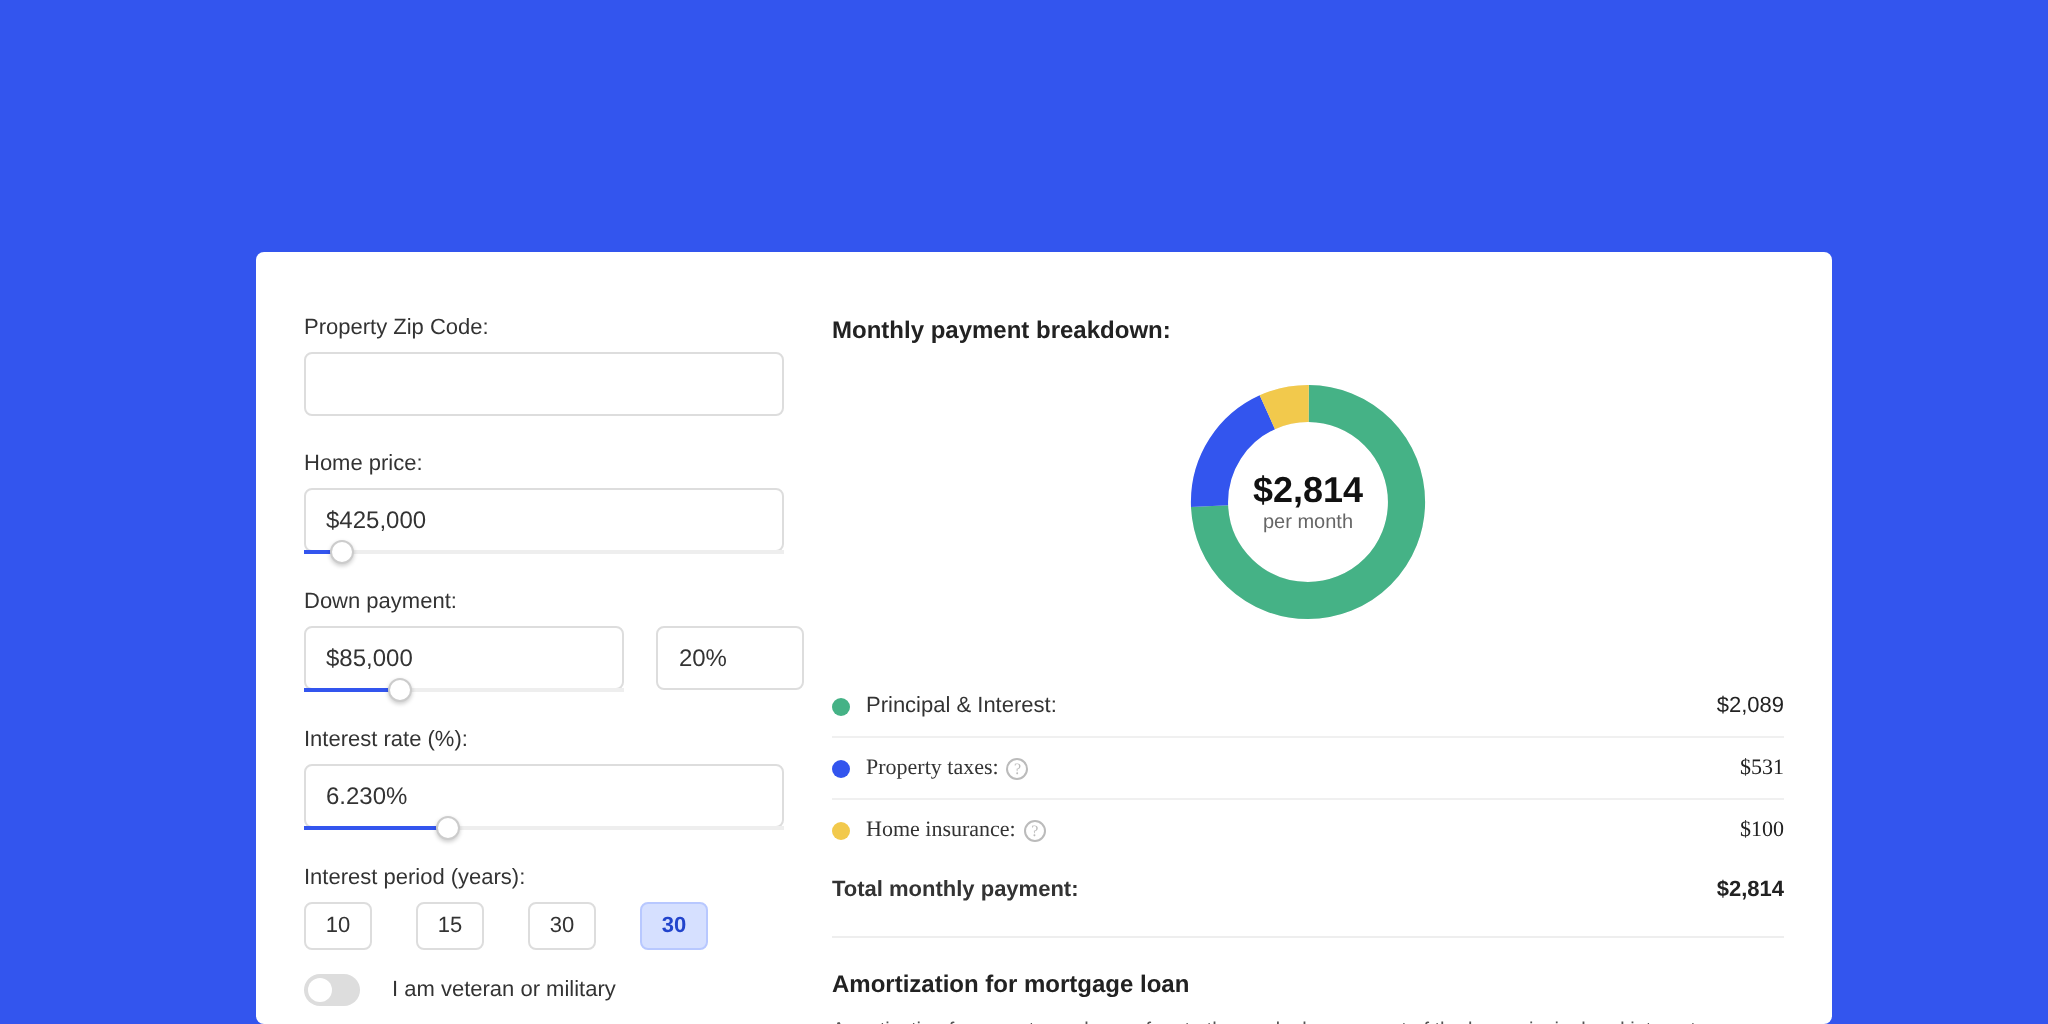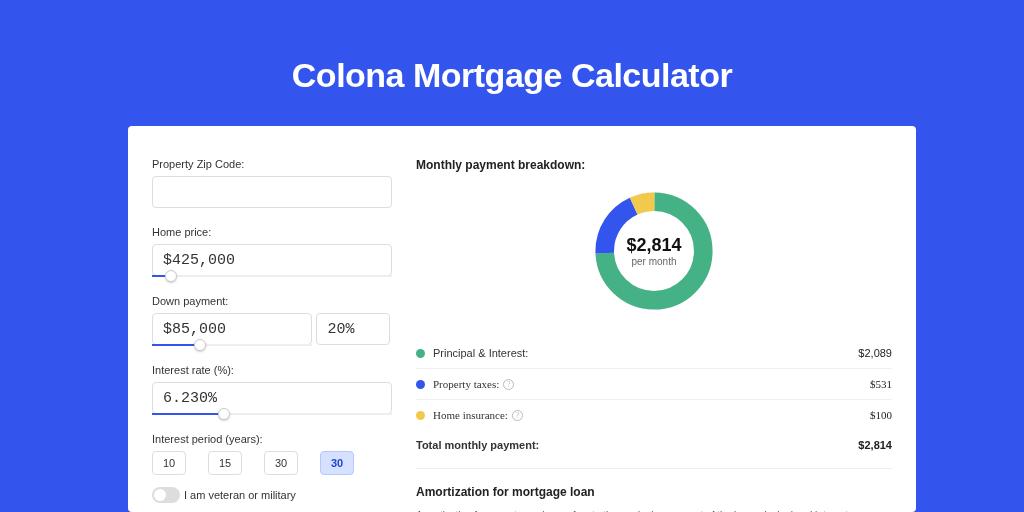--- a/index.html
+++ b/index.html
@@ -4,36 +4,36 @@
 <style>
   * { box-sizing: border-box; margin: 0; padding: 0; }
   html, body { width: 1024px; height: 512px; overflow: hidden; font-family: -apple-system, BlinkMacSystemFont, "Segoe UI", Helvetica, Arial, sans-serif; }
   .bg { width: 1024px; height: 512px; background: #3355ee; position: relative; }
   .title { color: #fff; font-weight: 800; font-size: 34px; text-align: center; padding-top: 56px; letter-spacing: -0.5px; }
   .card { position: absolute; top: 126px; left: 128px; width: 788px; height: 386px; background: #fff; border-radius: 4px; display: flex; padding: 0; }
   .left { width: 280px; padding: 32px 0 0 24px; }
   .right { flex: 1; padding: 32px 24px 0 8px; }
 
   .lbl { font-size: 11px; color: #333; margin-bottom: 6px; }
-  .field { width: 240px; height: 32px; border: 1px solid #ddd; border-radius: 4px; padding: 0 10px; font-size: 15px; color: #333; display: flex; align-items: center; background: #fff; font-family: Liberation Mono, monospace; }
+  .field { width: 240px; height: 32px; border: 1px solid #ddd; border-radius: 4px; padding: 0 10px; font-size: 12px; color: #333; display: flex; align-items: center; background: #fff; }
   .field.small { width: 160px; display: inline-flex; }
-  .field.tiny { width: 74px; display: inline-flex; margin-left: 0; }
+  .field.tiny { width: 74px; display: inline-flex; margin-left: 12px; }
   .group { margin-bottom: 18px; position: relative; }
 
   .track { position: relative; height: 2px; background: #eee; margin-top: -1px; }
   .track.w240 { width: 240px; }
   .track.w160 { width: 160px; }
   .fill { position: absolute; left: 0; top: 0; height: 2px; background: #3355ee; }
   .thumb { position: absolute; top: -5px; width: 12px; height: 12px; background: #fff; border: 1px solid #ccc; border-radius: 50%; box-shadow: 0 1px 2px rgba(0,0,0,0.2); }
 
   .periods { display: flex; gap: 22px; margin-top: 4px; }
   .pbtn { width: 34px; height: 24px; border: 1px solid #ddd; border-radius: 4px; font-size: 11px; display: flex; align-items: center; justify-content: center; background: #fff; color: #333; }
   .pbtn.sel { background: #d6e0ff; border-color: #b8c8ff; color: #2244cc; font-weight: 600; }
 
-  .toggle-row { display: flex; align-items: center; gap: 4px; margin-top: 12px; }
+  .toggle-row { display: flex; align-items: center; gap: 16px; margin-top: 12px; }
   .toggle { width: 28px; height: 16px; border-radius: 8px; background: #ddd; position: relative; }
   .toggle::after { content: ""; position: absolute; left: 2px; top: 2px; width: 12px; height: 12px; border-radius: 50%; background: #fff; }
   .tlabel { font-size: 11px; color: #333; }
 
   .bhead { font-size: 12px; font-weight: 700; color: #222; margin-bottom: 14px; }
   .donut-wrap { display: flex; justify-content: center; margin-bottom: 22px; }
   .donut { position: relative; width: 130px; height: 130px; }
   .donut-center { position: absolute; inset: 0; display: flex; flex-direction: column; align-items: center; justify-content: center; }
   .dc-amt { font-size: 18px; font-weight: 800; color: #111; }
   .dc-sub { font-size: 10px; color: #666; }
@@ -49,21 +49,20 @@
   .brow.total .val { font-weight: 700; }
   .info { display: inline-flex; width: 11px; height: 11px; border: 1px solid #bbb; border-radius: 50%; color: #bbb; font-size: 8px; align-items: center; justify-content: center; margin-left: 4px; }
   .amort { border-top: 1px solid #eee; padding-top: 16px; margin-top: 8px; }
   .amort-head { font-size: 12px; font-weight: 700; color: #222; margin-bottom: 10px; }
   .amort-body { font-size: 10px; color: #555; line-height: 1.4; }
 </style>
 </head>
 <body>
 
 <div class="bg">
-  <div class="title">Colona Mortgage Calculator</div>
 
   <div class="card">
 
     <div class="left">
 
       <div class="group">
         <div class="lbl">Property Zip Code:</div>
         <input class="field" value="" style="">
       </div>
 

